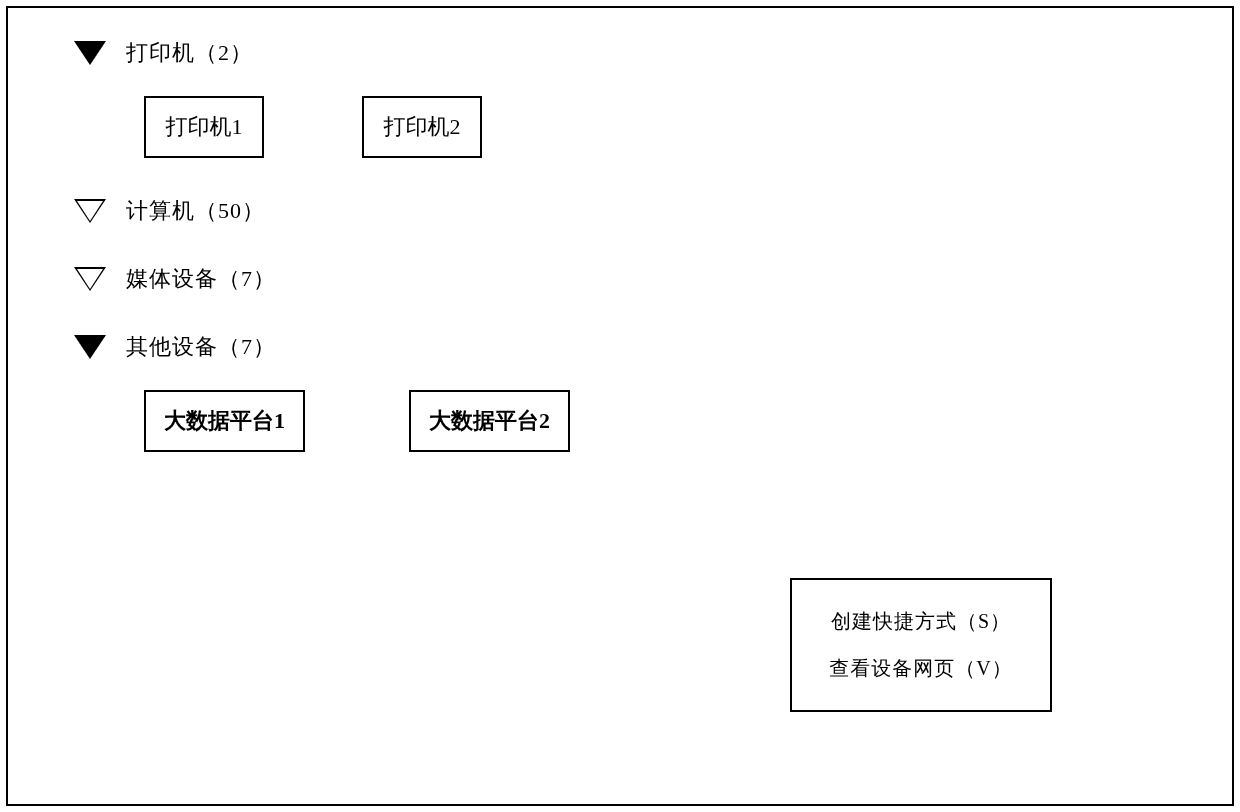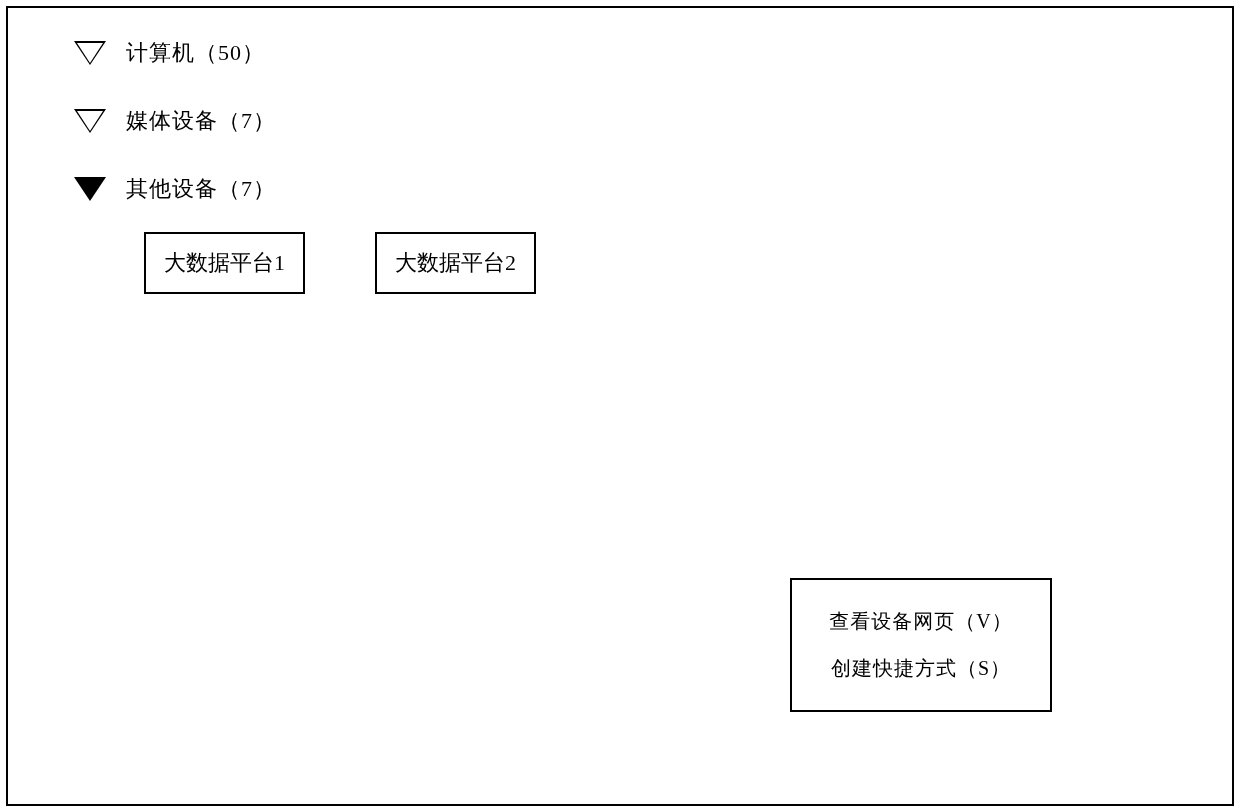--- a/index.html
+++ b/index.html
@@ -102,44 +102,54 @@
     }
     .menu-item:nth-child(3) {
       text-align: center;
     }
   </style>
 </head>
 <body>
 
 <div class="container">
 
+  <div class="category">
+    <div class="category-header">
+      <div class="triangle"></div>
+      <span class="category-label">打印机（2）</span>
+    </div>
+    <div class="items-row">
+      <div class="device-item">打印机1</div>
+      <div class="device-item">打印机2</div>
+    </div>
+  </div>
 
   <div class="category">
     <div class="category-header">
       <div class="triangle collapsed"></div>
       <span class="category-label">计算机（50）</span>
     </div>
   </div>
 
   <div class="category">
     <div class="category-header">
       <div class="triangle collapsed"></div>
       <span class="category-label">媒体设备（7）</span>
     </div>
   </div>
 
   <div class="category">
     <div class="category-header">
       <div class="triangle"></div>
       <span class="category-label">其他设备（7）</span>
     </div>
-    <div class="items-row" style="gap:70px;">
+    <div class="items-row" style="gap:104px;font-weight:bold;">
       <div class="device-item">大数据平台1</div>
       <div class="device-item">大数据平台2</div>
     </div>
   </div>
 
   <div class="context-menu">
+    <div class="menu-item">创建快捷方式（S）</div>
     <div class="menu-item">查看设备网页（V）</div>
-    <div class="menu-item">创建快捷方式（S）</div>
   </div>
 
 </div>
 
 </body></html>

